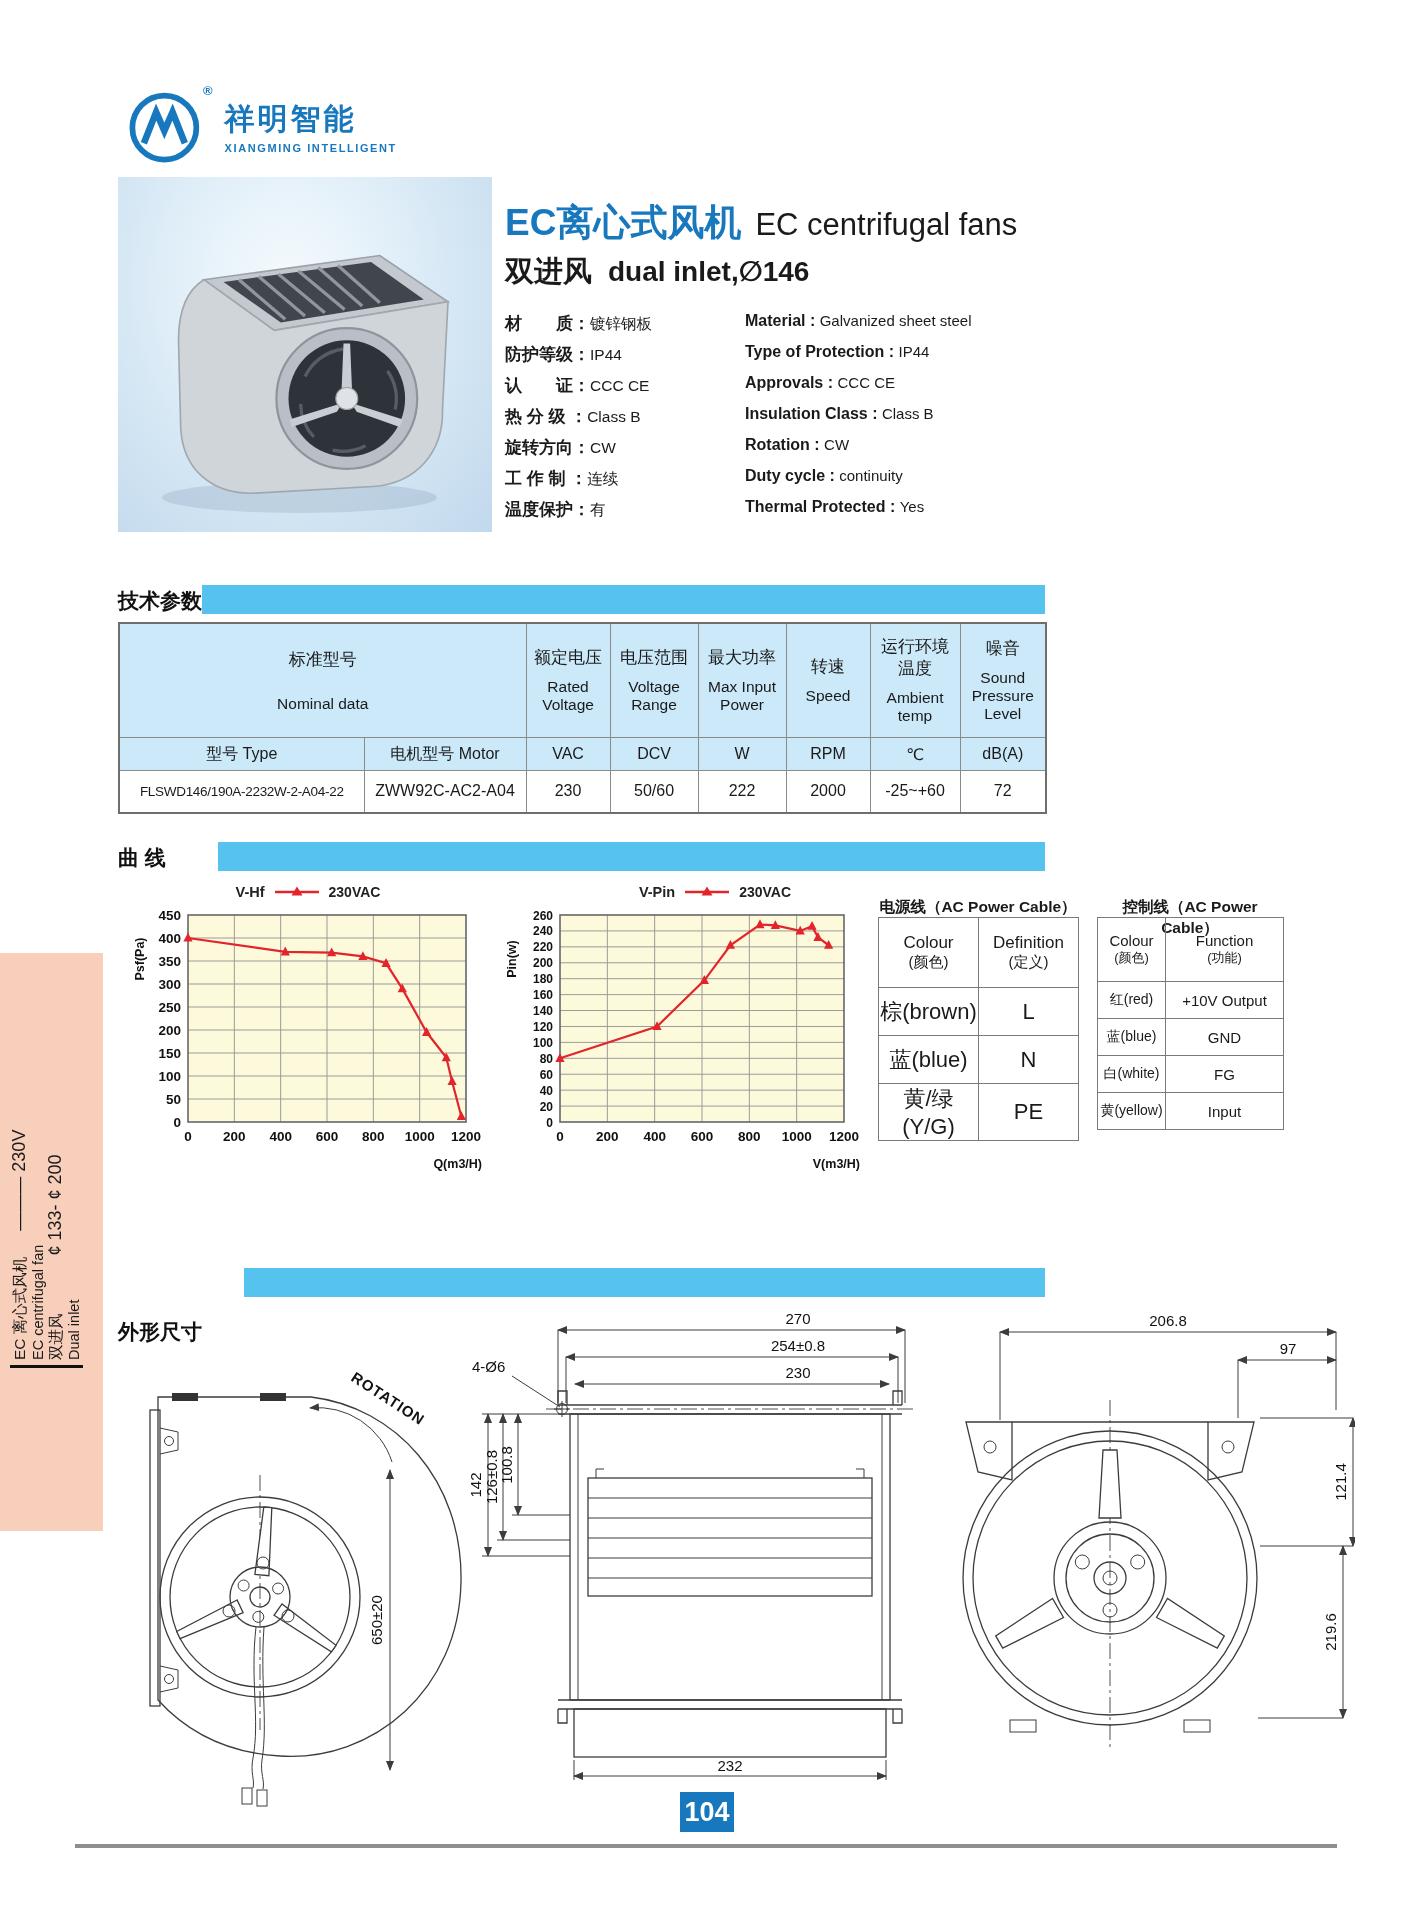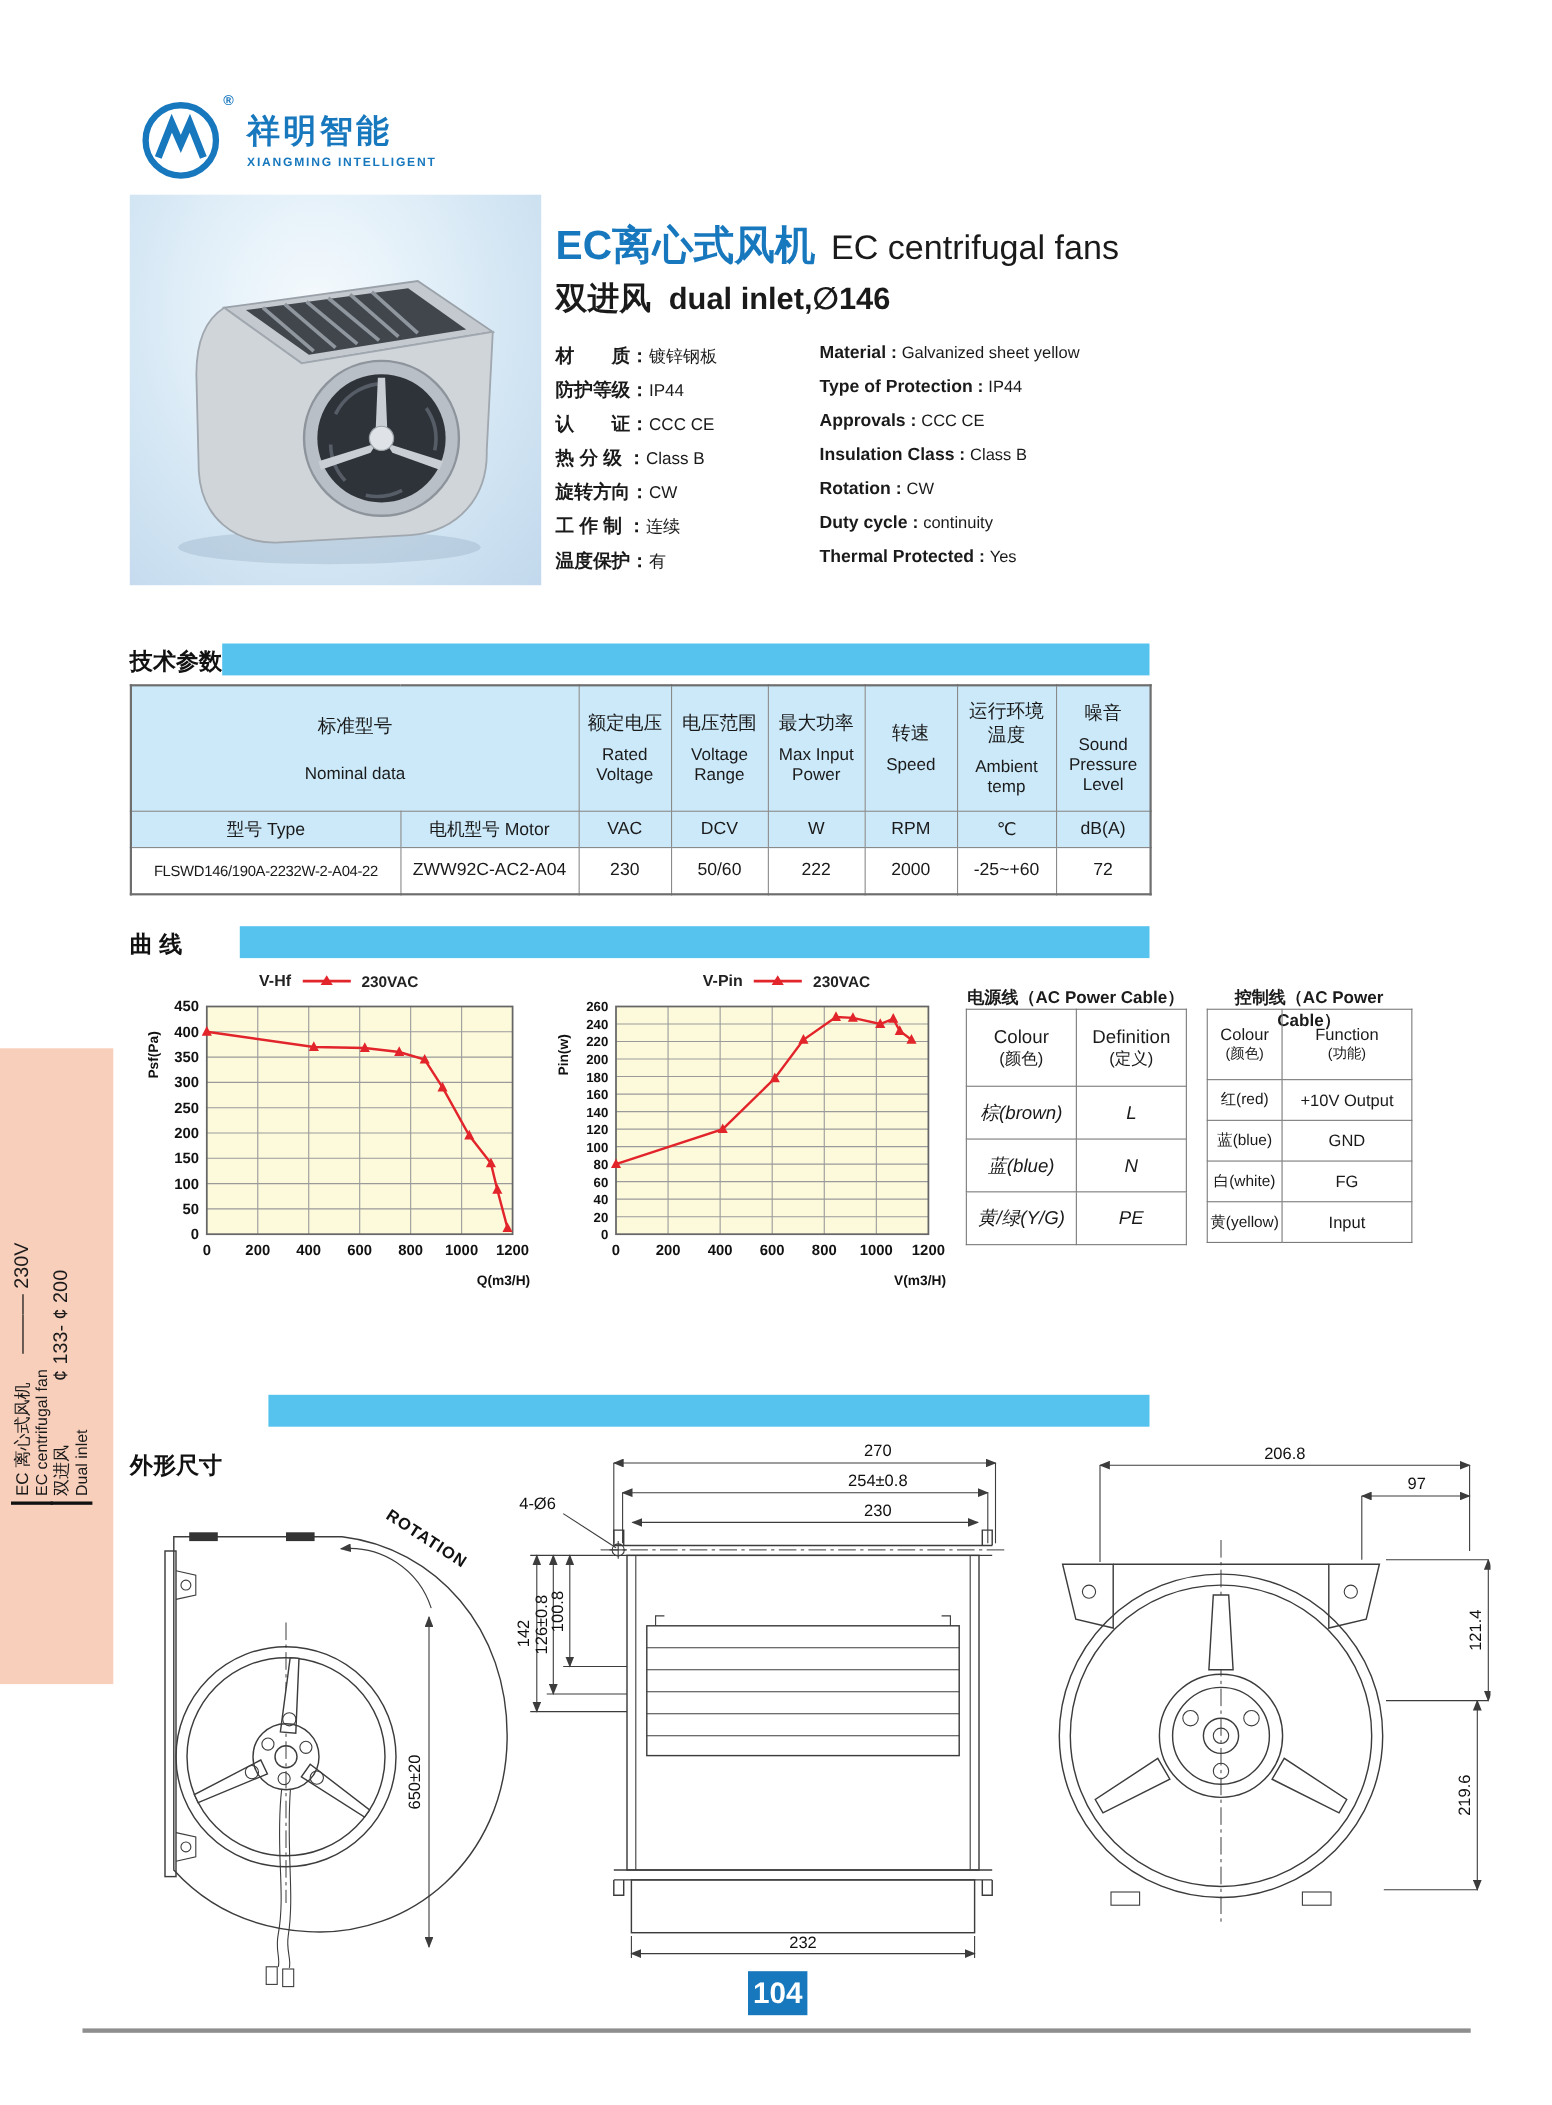--- a/index.html
+++ b/index.html
@@ -43,21 +43,21 @@
   .leg-title{font-size:14.5px;font-weight:bold;color:#222;}
   .leg-label{font-size:14px;font-weight:bold;color:#222;}
   svg.chart text.tick{font-family:"Liberation Sans",sans-serif;font-weight:bold;font-size:13.5px;fill:#111;}
   svg.chart text.axlab{font-family:"Liberation Sans",sans-serif;font-weight:bold;font-size:12.5px;fill:#111;}
   
   .cable-title{font-size:15.5px;font-weight:bold;text-align:center;}
   table.cable{border-collapse:collapse;table-layout:fixed;}
   table.cable th,table.cable td{border:1.5px solid #7a7a7a;text-align:center;vertical-align:middle;font-weight:normal;padding:0;}
   .cb-l1{font-size:17px;} .cb-l2{font-size:15px;}
   .cbs-l1{font-size:15px;} .cbs-l2{font-size:13px;}
-  .cb-cell{font-size:17px;font-style:italic;} .cbs-c1{font-size:14px;} .cbs-c2{font-size:15px;}
+  .cb-cell{font-size:22px;} .cbs-c1{font-size:14px;} .cbs-c2{font-size:15px;}
   
   .side-strip{background:#F8CFBB;}
   .side-block{position:absolute;left:0;top:0;transform-origin:0 0;width:258px;
               border-left:3.5px solid #111;padding-left:5px;line-height:18px;white-space:nowrap;}
   .sb-cn{font-size:15.5px;} .sb-en{font-size:14.5px;}
   .sb-extra{font-size:18px;}
   .sb-gap1{display:inline-block;width:26px;} .sb-gap2{display:inline-block;width:58px;}
   
   svg.dwgs .ln{stroke:#3c3c3c;stroke-width:1.3;fill:none;}
   svg.dwgs .lnf{stroke:#3c3c3c;stroke-width:1.3;fill:#fff;}
@@ -124,21 +124,21 @@
     <span class="t-en">EC centrifugal fans</span>
   </div>
   <div class="abs" style="left:505px;top:252px;display:flex;align-items:baseline;">
     <span class="st-cn">双进风</span>
     <span class="st-en">dual inlet,∅146</span>
   </div>
 
   <div class="abs" style="left:505px;top:312px;width:600px;height:230px;">
     <div class="spec-row" style="top:0;">
       <span class="spec-cnl">材　　质：</span><span class="spec-cnv">镀锌钢板</span>
-      <span class="spec-en"><span class="spec-enl">Material :</span> <span class="spec-env">Galvanized sheet yellow</span></span>
+      <span class="spec-en"><span class="spec-enl">Material :</span> <span class="spec-env">Galvanized sheet steel</span></span>
     </div>
     <div class="spec-row" style="top:31px;">
       <span class="spec-cnl">防护等级：</span><span class="spec-cnv">IP44</span>
       <span class="spec-en"><span class="spec-enl">Type of Protection :</span> <span class="spec-env">IP44</span></span>
     </div>
     <div class="spec-row" style="top:62px;">
       <span class="spec-cnl">认　　证：</span><span class="spec-cnv">CCC  CE</span>
       <span class="spec-en"><span class="spec-enl">Approvals :</span> <span class="spec-env">CCC  CE</span></span>
     </div>
     <div class="spec-row" style="top:93px;">

